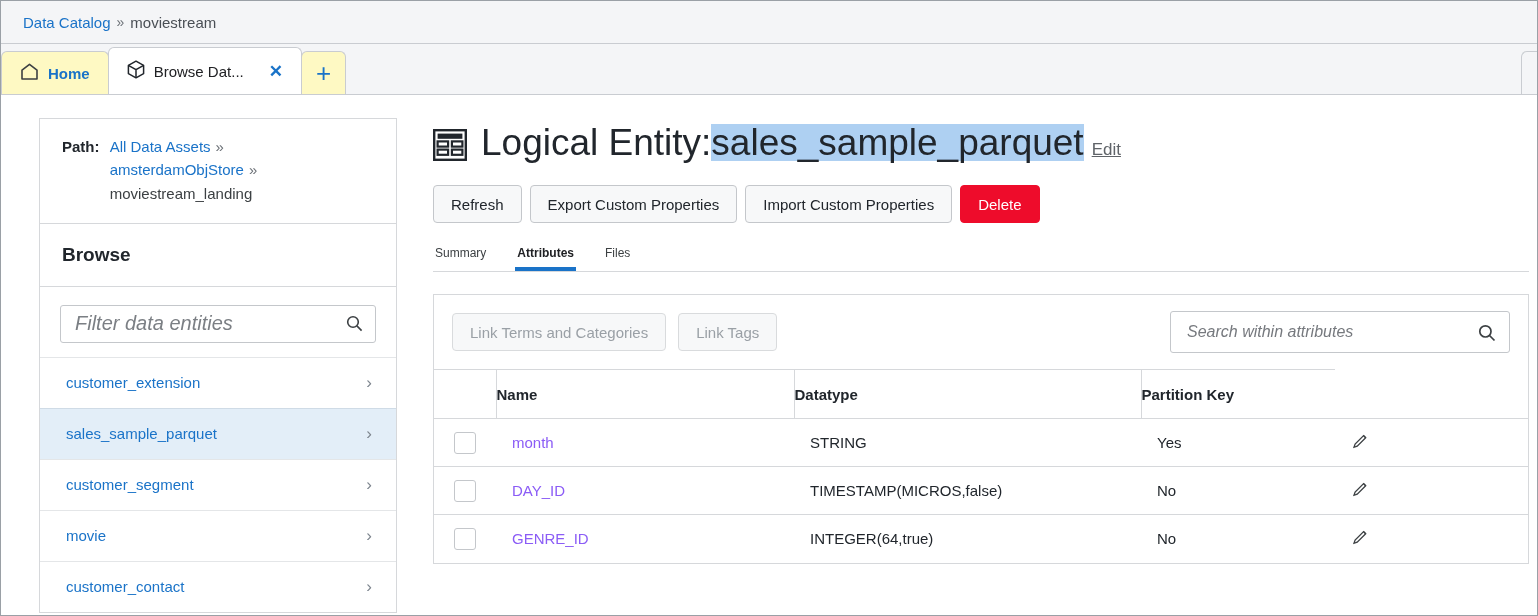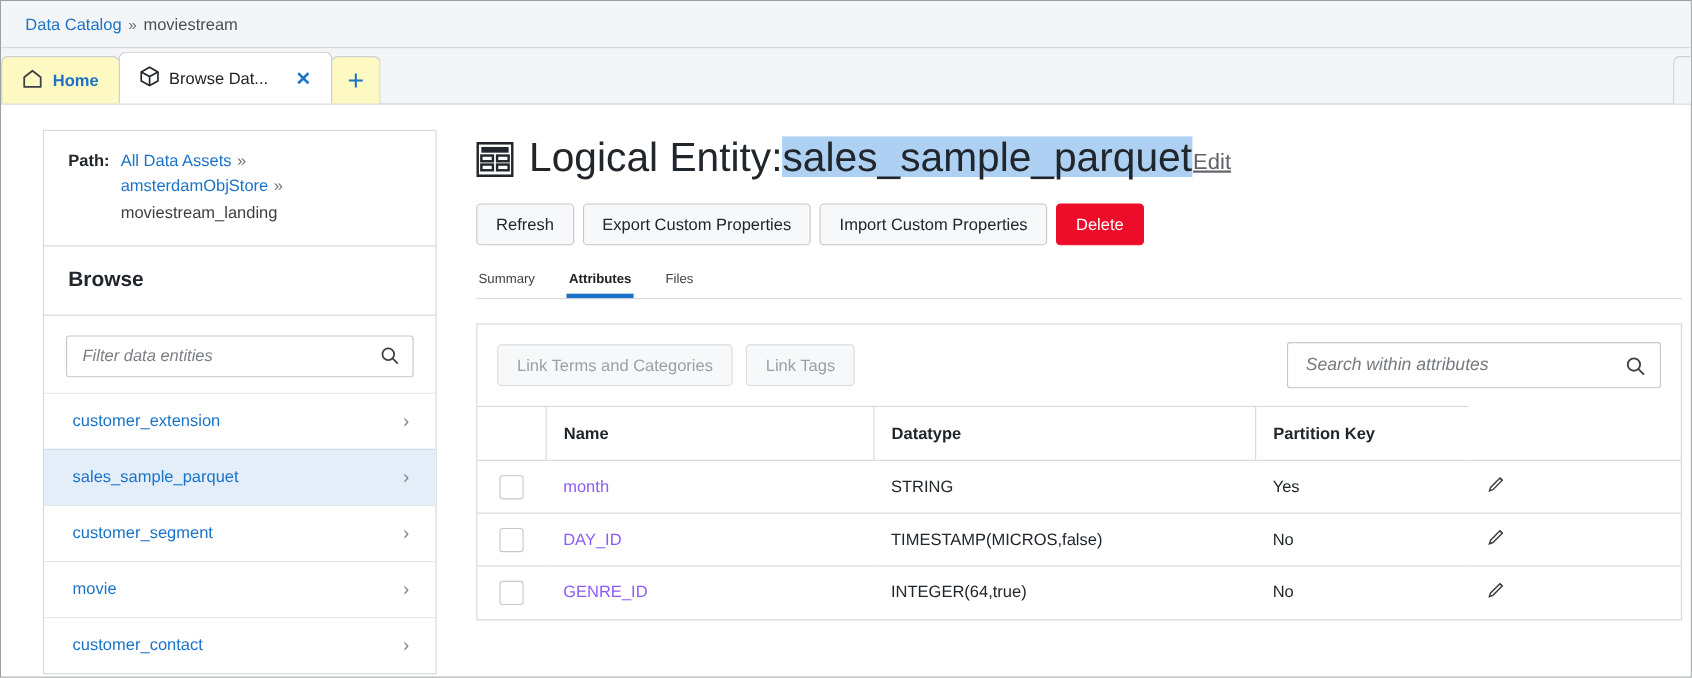--- a/index.html
+++ b/index.html
@@ -70,21 +70,21 @@
   #path-sec a{ color:#1a73c8; text-decoration:none; }
   #path-sec .sep{ color:#6d7278; margin-left:5px; }
   #path-sec .leaf{ color:#3c4043; }
 
   #filter-wrap{ padding:18px 20px 14px 20px; }
   #filter-box{
     height:38px; border:1px solid #c4c7cb; border-radius:3px;
     display:flex; align-items:center; padding:0 12px; background:#fff;
   }
   #filter-input{
-    flex:1; border:none; outline:none; font-size:15px;
+    flex:1; border:none; outline:none; font-size:20px;
     font-family:"Liberation Sans",sans-serif; font-style:italic; color:#5f6368;
   }
   #filter-input::placeholder{ color:#7b7f84; font-style:italic; opacity:1; }
 
   .entity-row{
     display:flex; align-items:center; justify-content:space-between;
     padding:15px 24px 15px 26px; font-size:15px;
     border-top:1px solid #e4e6e8; cursor:pointer;
   }
   .entity-row:first-of-type{ border-top:1px solid #e4e6e8; }
@@ -98,22 +98,22 @@
   #entity-title{
     display:flex; align-items:flex-end; gap:14px;
     font-size:37px; color:#21262c; font-weight:400; line-height:1;
     padding-top:10px;
   }
   #table-icon{ width:34px; height:32px; flex:0 0 auto; }
   #title-text{ display:flex; align-items:flex-end; }
   #title-prefix{ white-space:pre; }
   #title-name{ background:#aed0f2; }
   #title-edit{
-    font-size:20px; color:#5f6368; text-decoration:underline;
-    margin-left:1px; padding-bottom:3px; cursor:pointer;
+    font-size:17px; color:#5f6368; text-decoration:underline;
+    margin-left:8px; padding-bottom:3px; cursor:pointer;
   }
 
   #action-bar{ display:flex; gap:8px; margin-top:24px; }
   .abtn{
     height:38px; padding:0 17px; font-size:15px;
     border:1px solid #c4c7cb; border-radius:4px;
     background:#f7f8f9; color:#21262c;
     display:flex; align-items:center; cursor:pointer;
     font-family:"Liberation Sans",sans-serif;
   }
@@ -155,21 +155,21 @@
   }
   #attr-search-input::placeholder{ color:#76797e; font-style:italic; opacity:1; }
 
   table#attr-table{ width:100%; border-collapse:collapse; table-layout:fixed; }
   #attr-table th, #attr-table td{
     text-align:left; font-size:15px; color:#21262c;
     border-top:1px solid #d6d8db; padding:0;
   }
   #attr-table th{
     font-weight:bold; height:49px; vertical-align:middle;
-    border-right:1px solid #d6d8db; padding-left:16px;
+    border-right:1px solid #d6d8db; 
   }
   #attr-table th.c-check{ width:62px; padding-left:0; }
   #attr-table th.c-name{ width:298px; }
   #attr-table th.c-type{ width:347px; }
   #attr-table th.c-part{ border-right:none; }
   #attr-table td{ height:48px; vertical-align:middle; padding-left:16px; }
   #attr-table td.c-check{ padding-left:0; text-align:center; }
   .rowbox{
     width:22px; height:22px; border:1px solid #c4c7cb;
     border-radius:3px; background:#fff; display:inline-block;

